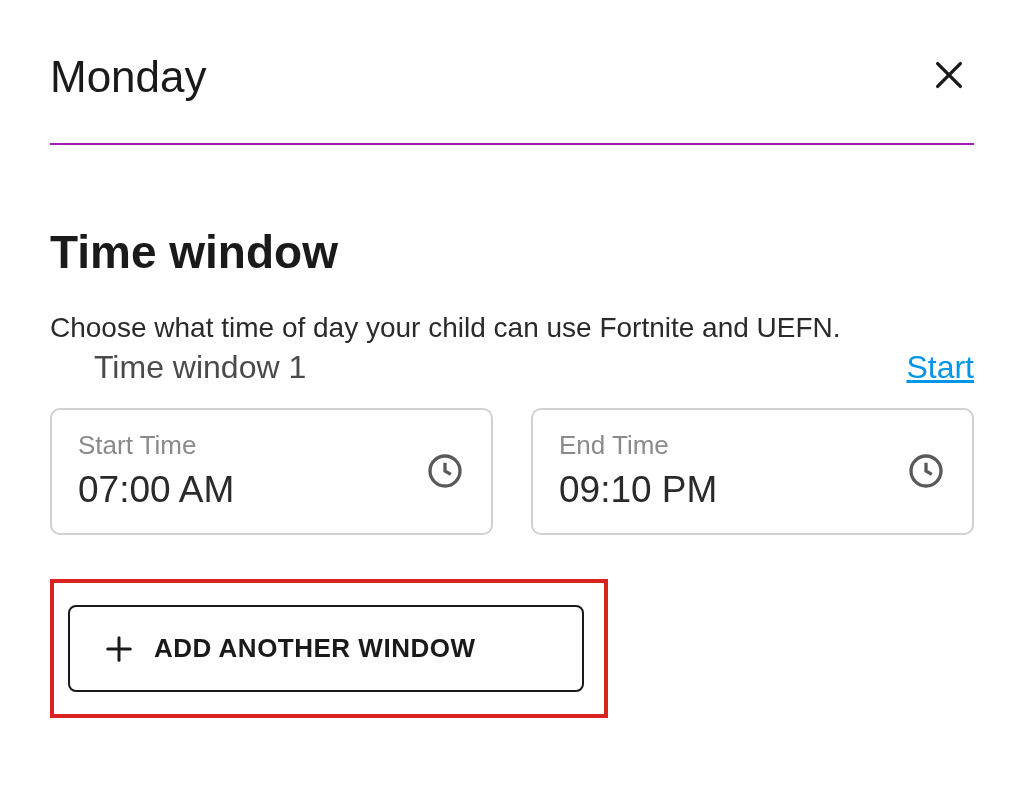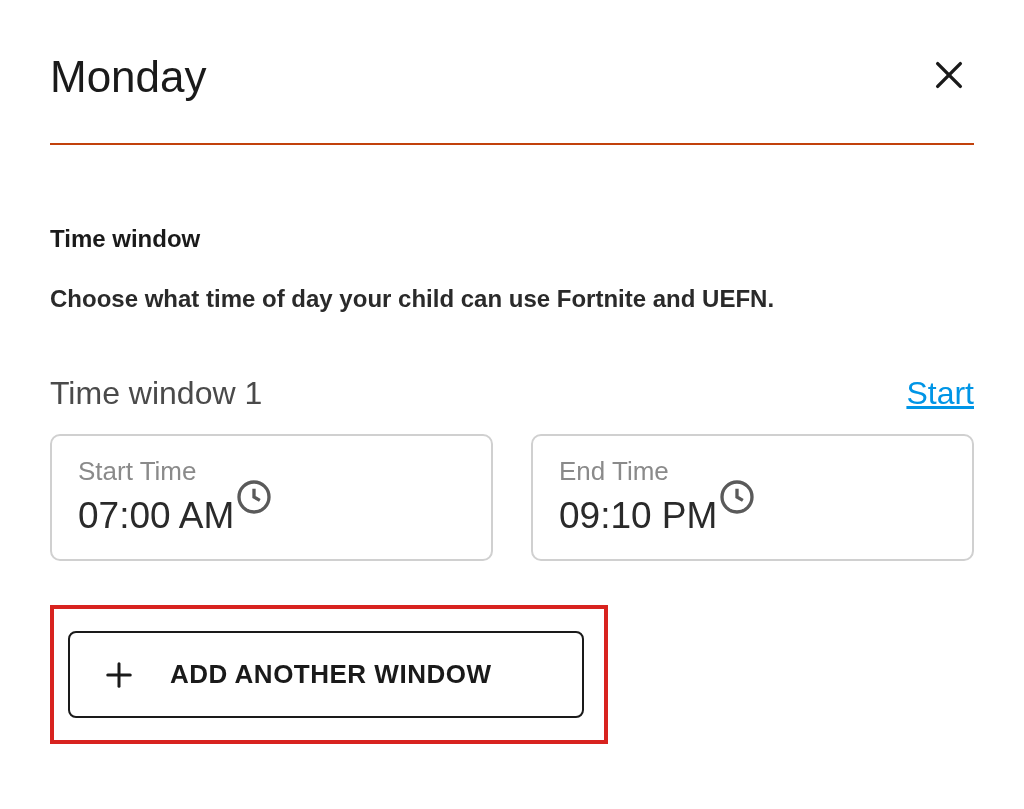--- a/index.html
+++ b/index.html
@@ -9,54 +9,54 @@
       width: 1024px;
       height: 809px;
       padding: 50px 50px 0 50px;
       color: #1a1a1a;
     }
     .header {
       display: flex;
       justify-content: space-between;
       align-items: center;
       padding-bottom: 40px;
-      border-bottom: 2px solid #c2410c;
+      border-bottom: 2px solid #a21caf;
     }
     .header-title {
       font-size: 44px;
       font-weight: 400;
       color: #1a1a1a;
     }
     .close-btn {
       background: none;
       border: none;
       cursor: pointer;
       padding: 8px;
     }
     .close-btn svg { width: 34px; height: 34px; }
     .content { padding-top: 80px; }
     .section-title {
-      font-size: 24px;
+      font-size: 46px;
       font-weight: 700;
       color: #1a1a1a;
       margin-bottom: 28px;
     }
     .section-desc {
-      font-size: 24px;
-      font-weight: 700;
+      font-size: 28px;
+      font-weight: 400;
       color: #2a2a2a;
       line-height: 1.5;
-      margin-bottom: 58px;
       max-width: 880px;
     }
     .window-row {
       display: flex;
       justify-content: space-between;
       align-items: center;
       margin-bottom: 22px;
+      margin-left: 44px;
     }
     .window-label {
       font-size: 32px;
       font-weight: 400;
       color: #4a4a4a;
     }
     .remove-link {
       font-size: 32px;
       font-weight: 400;
       color: #0095e6;
@@ -69,21 +69,21 @@
       display: flex;
       gap: 38px;
       margin-bottom: 44px;
     }
     .time-field {
       flex: 1;
       border: 2px solid #d0d0d0;
       border-radius: 10px;
       padding: 20px 26px 22px 26px;
       display: flex;
-      justify-content: flex-start;
+      justify-content: space-between;
       align-items: center;
       cursor: pointer;
     }
     .time-field-text { display: flex; flex-direction: column; }
     .time-field-label {
       font-size: 26px;
       font-weight: 400;
       color: #8a8a8a;
       margin-bottom: 8px;
     }
@@ -99,21 +99,21 @@
     }
     .clock-icon svg { width: 100%; height: 100%; }
     .highlight-box {
       border: 4px solid #d8231f;
       padding: 22px 20px 22px 14px;
       width: 558px;
     }
     .add-btn {
       display: flex;
       align-items: center;
-      gap: 36px;
+      gap: 20px;
       border: 2px solid #1a1a1a;
       border-radius: 8px;
       background: #ffffff;
       padding: 26px 34px;
       cursor: pointer;
       width: 100%;
     }
     .plus-icon { width: 30px; height: 30px; flex-shrink: 0; }
     .plus-icon svg { width: 100%; height: 100%; }
     .add-btn-label {

